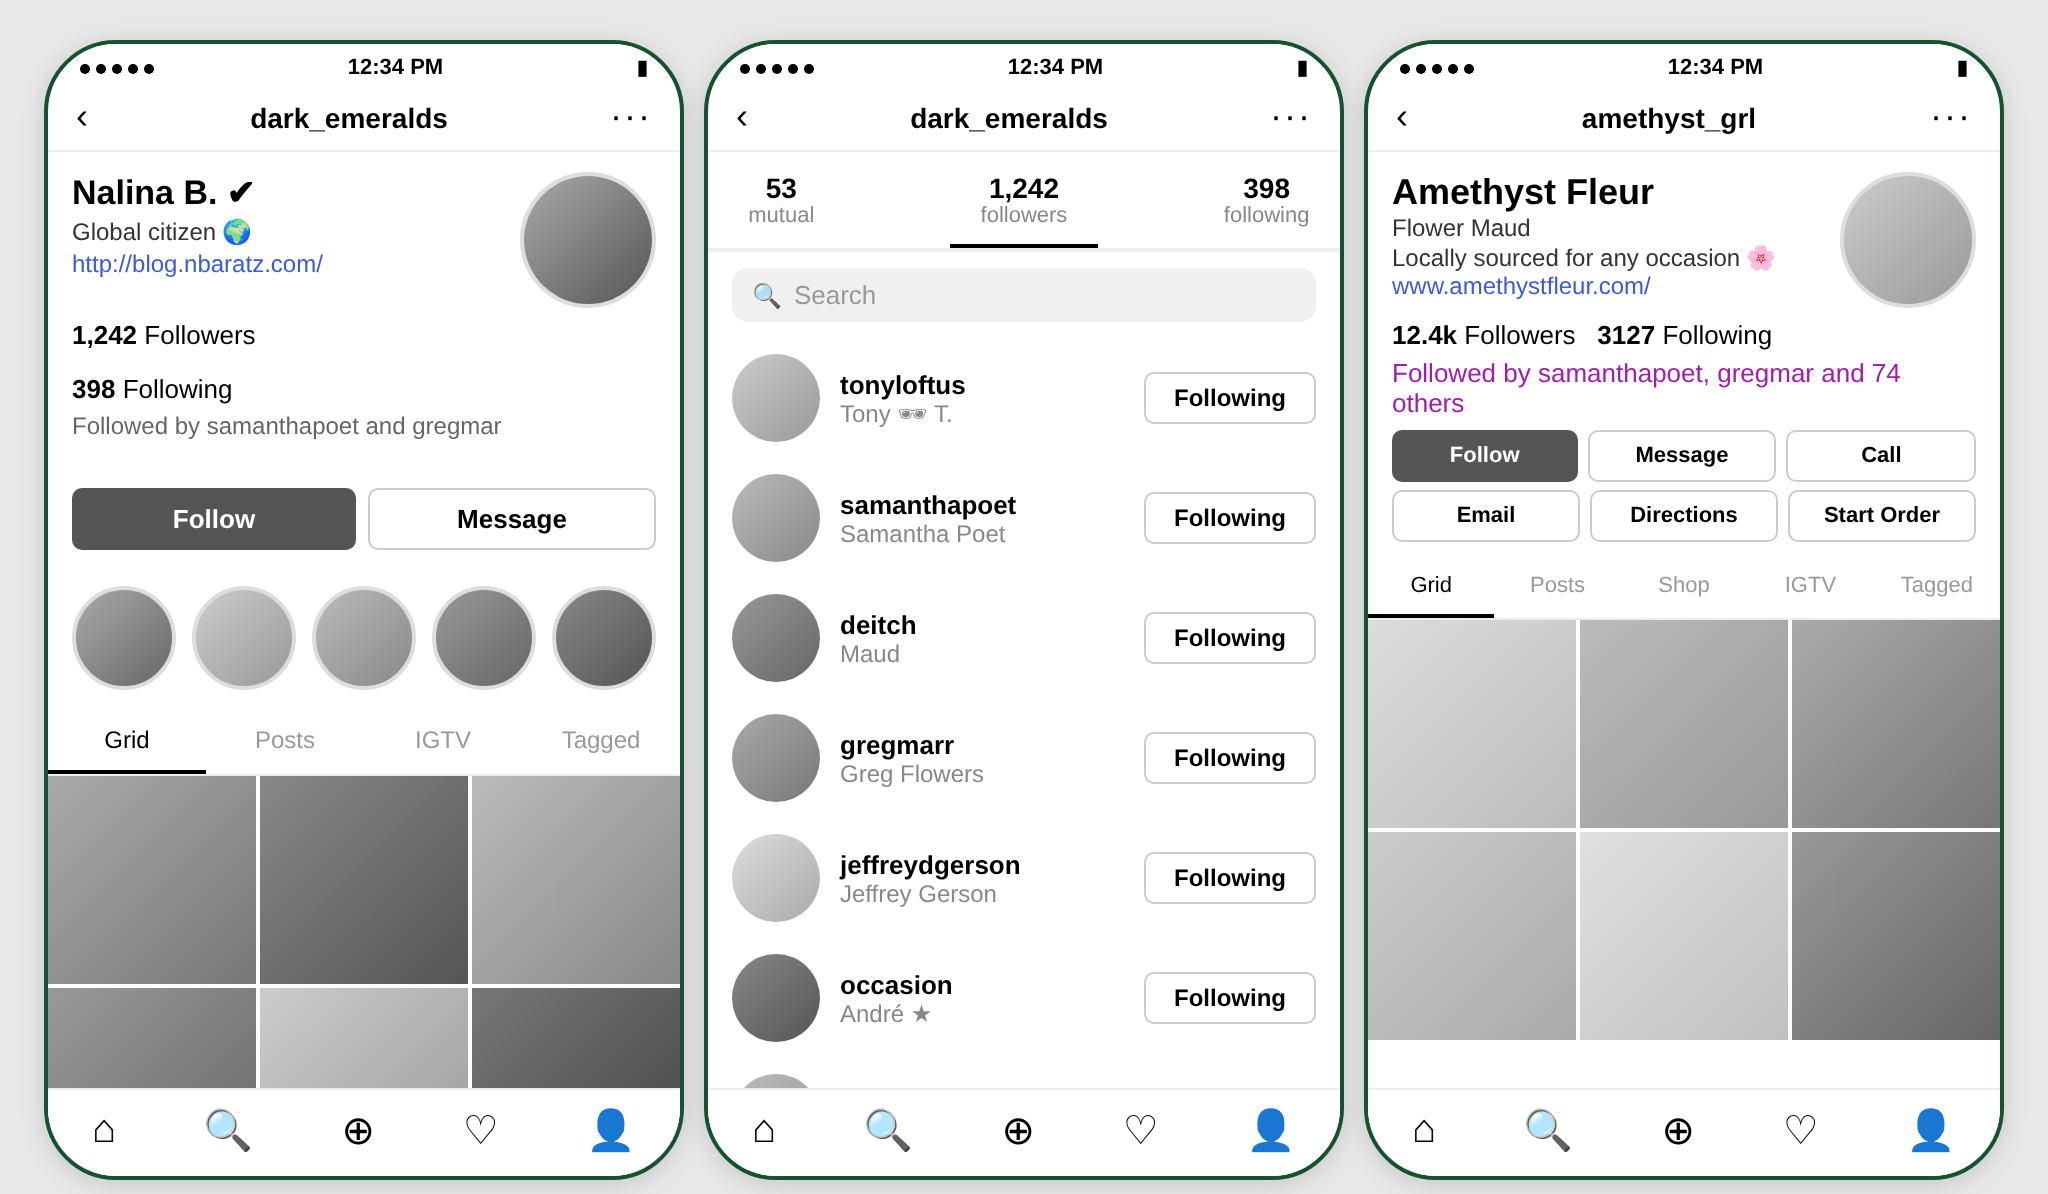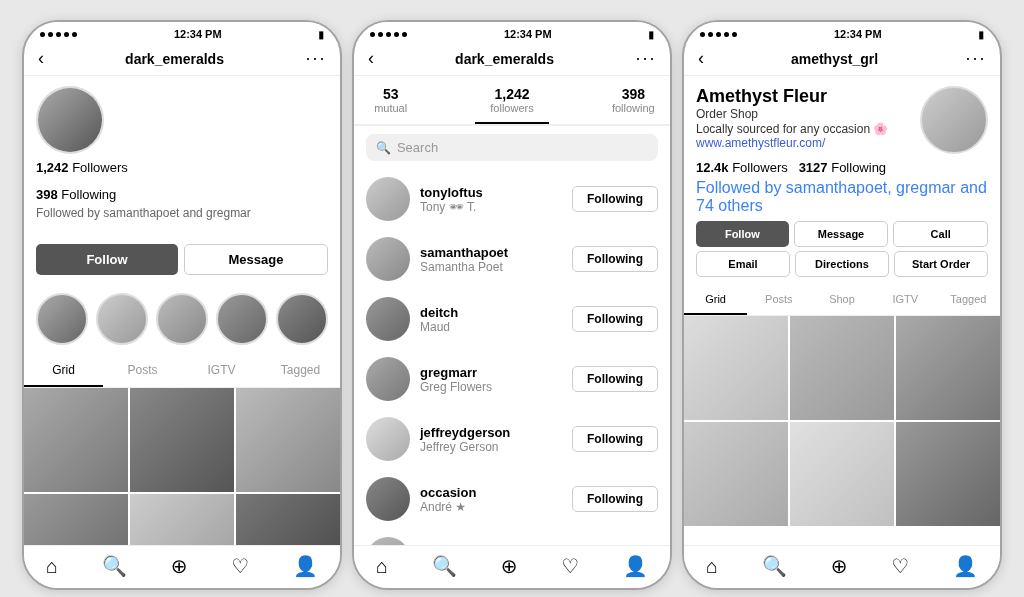--- a/index.html
+++ b/index.html
@@ -14,21 +14,21 @@
     .phones-container {
       display: flex;
       gap: 10px;
       padding: 20px;
     }
     .phone {
       width: 320px;
       height: 570px;
       background: #fff;
       border-radius: 36px;
-      border: 2px solid #a3a3a3;
+      border: 2px solid #14532d;
       overflow: hidden;
       display: flex;
       flex-direction: column;
       position: relative;
       box-shadow: 0 2px 12px rgba(0,0,0,0.15);
     }
     
     .status-bar {
       display: flex;
       justify-content: space-between;
@@ -160,21 +160,21 @@
     .biz-name { font-size: 18px; font-weight: 700; color: #000; }
     .biz-category { font-size: 12px; color: #333; }
     .biz-desc { font-size: 12px; color: #333; margin-top: 1px; }
     .biz-link { font-size: 12px; color: #3b5bdb; }
     .biz-avatar {
       width: 68px; height: 68px; border-radius: 50%;
       background: linear-gradient(135deg, #ccc, #999);
       border: 2px solid #ddd; flex-shrink: 0; overflow: hidden;
     }
     .biz-stats { padding: 2px 12px 4px; font-size: 13px; color: #000; }
-    .biz-followed { padding: 0 12px 6px; font-size: 16px; color: #3b82f6; }
+    .biz-followed { padding: 0 12px 6px; font-size: 13px; color: #a21caf; }
     .biz-buttons-row1 { display: flex; gap: 5px; padding: 0 12px 4px; }
     .biz-buttons-row2 { display: flex; gap: 5px; padding: 0 12px 8px; }
     .btn-biz {
       flex: 1; padding: 6px 4px; background: #fff; color: #000;
       border: 1px solid #ccc; border-radius: 5px; font-size: 11px; font-weight: 600; cursor: pointer; text-align: center;
     }
     .btn-biz-follow {
       flex: 1; padding: 6px 4px; background: #555; color: #fff;
       border: none; border-radius: 5px; font-size: 11px; font-weight: 600; cursor: pointer; text-align: center;
     }
@@ -222,20 +222,27 @@
       <span class="status-battery">▮</span>
     </div>
     <div class="nav-bar">
       <span class="nav-icon">‹</span>
       <span class="nav-title">dark_emeralds</span>
       <span class="nav-more">···</span>
     </div>
     <div class="profile-content">
       <div class="profile-header">
         <div class="profile-top">
+          <div class="profile-info">
+            <div class="profile-name">
+              <span>Nalina B.</span> ✔
+            </div>
+            <div class="profile-bio">Global citizen 🌍</div>
+            <div class="profile-link">http://blog.nbaratz.com/</div>
+          </div>
           <div class="profile-avatar">
             <div class="profile-avatar-img"></div>
           </div>
         </div>
         <div class="profile-stats">
           <span class="stat-text">
             <strong>1,242</strong>
             <span>Followers</span>
           </span>
           <span class="stat-text">
@@ -394,21 +401,21 @@
     </div>
     <div class="nav-bar">
       <span class="nav-icon">‹</span>
       <span class="nav-title">amethyst_grl</span>
       <span class="nav-more">···</span>
     </div>
     <div class="profile-content">
       <div class="biz-profile-top">
         <div class="biz-info">
           <div class="biz-name">Amethyst Fleur</div>
-          <div class="biz-category">Order Shop</div>
+          <div class="biz-category">Flower Maud</div>
           <div class="biz-desc">Locally sourced for any occasion 🌸</div>
           <div class="biz-link">www.amethystfleur.com/</div>
         </div>
         <div class="biz-avatar"></div>
       </div>
       <div class="biz-stats">
         <strong>12.4k</strong> <span>Followers</span>&nbsp;&nbsp;
         <strong>3127</strong> <span>Following</span>
       </div>
       <div class="biz-followed">Followed by samanthapoet, gregmar and 74 others</div>

